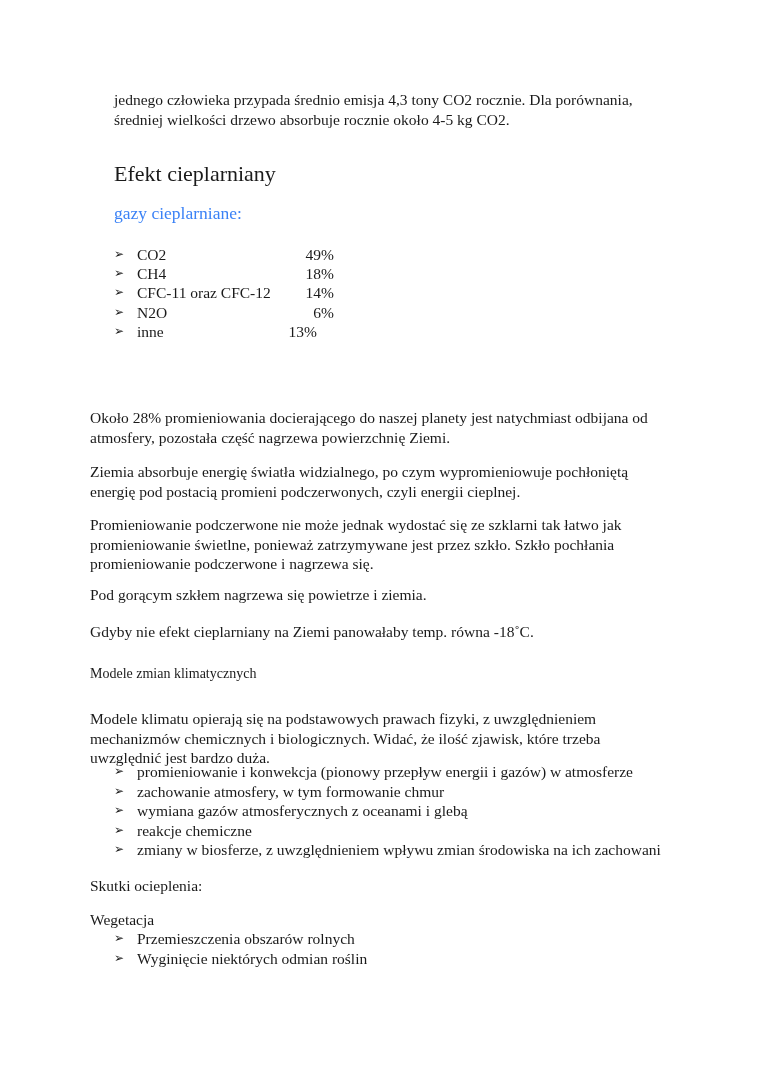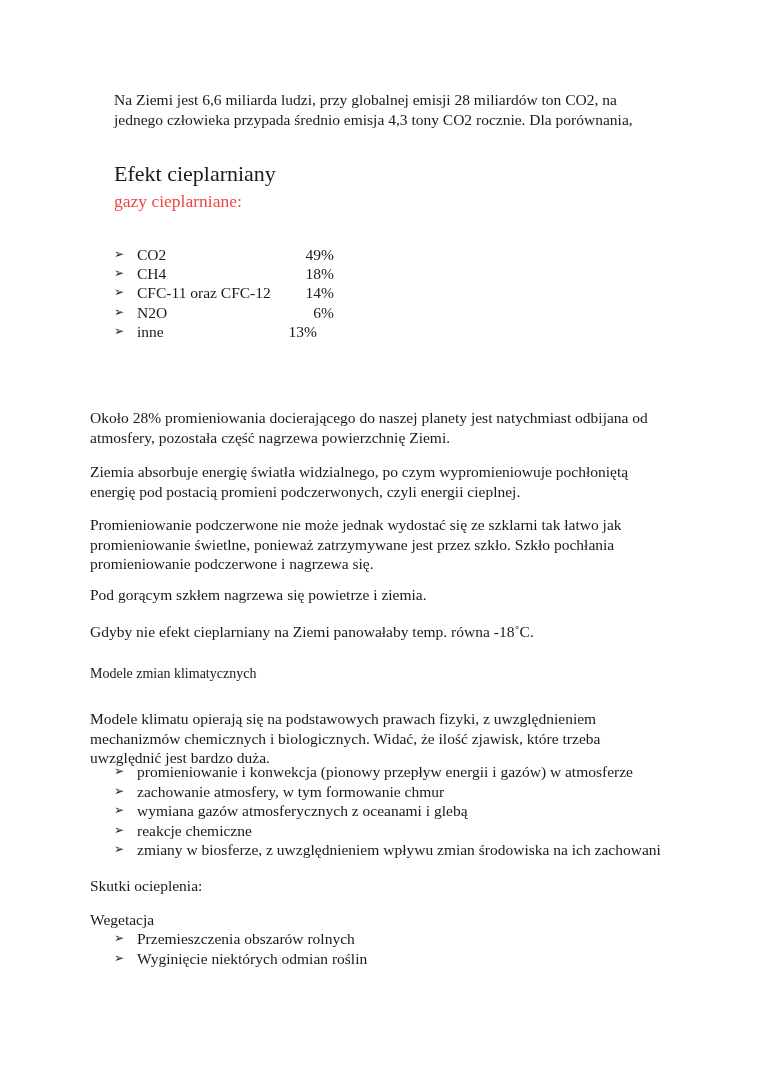--- a/index.html
+++ b/index.html
@@ -5,40 +5,40 @@
   html, body { margin: 0; padding: 0; background: #ffffff; }
   body {
     width: 760px; height: 1075px; position: relative; overflow: hidden;
     font-family: "Liberation Serif", "DejaVu Serif", serif;
     color: #1a1a1a;
   }
   .abs { position: absolute; white-space: nowrap; }
   .p { font-size: 15.5px; line-height: 19.5px; }
   .intro { left: 114px; top: 90px; }
   .h1 { left: 114px; top: 160px; font-size: 22px; line-height: 28px; }
-  .sub { left: 114px; top: 190px; font-size: 17.5px; line-height: 22px; color: #ef4444; }
+  .sub { left: 114px; top: 202px; font-size: 17.5px; line-height: 22px; color: #3b82f6; }
   .gas-list { left: 114px; top: 245px; }
   .gas-row { height: 19.2px; font-size: 15.5px; line-height: 19.2px; position: relative; width: 220px; }
   .bullet { position: absolute; left: 0; font-size: 12px; top: 0; }
   .gas-name { position: absolute; left: 23px; }
   .gas-val { position: absolute; right: 0; text-align: left; }
   .para { left: 90px; }
   .h2 { left: 90px; top: 661px; font-size: 14px; line-height: 26px; }
   .models-list { left: 114px; top: 762px; }
   .m-row { height: 19.5px; font-size: 15.5px; line-height: 19.5px; position: relative; }
   .m-row .bullet { left: 0; }
   .m-row .txt { position: absolute; left: 23px; white-space: nowrap; }
   .veg-list { left: 114px; top: 929px; }
 </style>
 </head>
 <body>
 
 <div class="abs p intro">
-  <div>Na Ziemi jest  6,6 miliarda ludzi, przy globalnej emisji  28 miliardów ton CO2,  na</div>
   <div>jednego człowieka przypada średnio emisja  4,3 tony CO2  rocznie. Dla porównania,</div>
+  <div>średniej wielkości drzewo absorbuje rocznie około 4-5 kg CO2.</div>
 </div>
 
 <div class="abs h1">Efekt cieplarniany</div>
 <div class="abs sub">gazy cieplarniane:</div>
 
 <div class="abs gas-list">
   <div class="gas-row">
     <span class="bullet">➢</span>
     <span class="gas-name">CO2</span>
     <span class="gas-val">49%</span>

